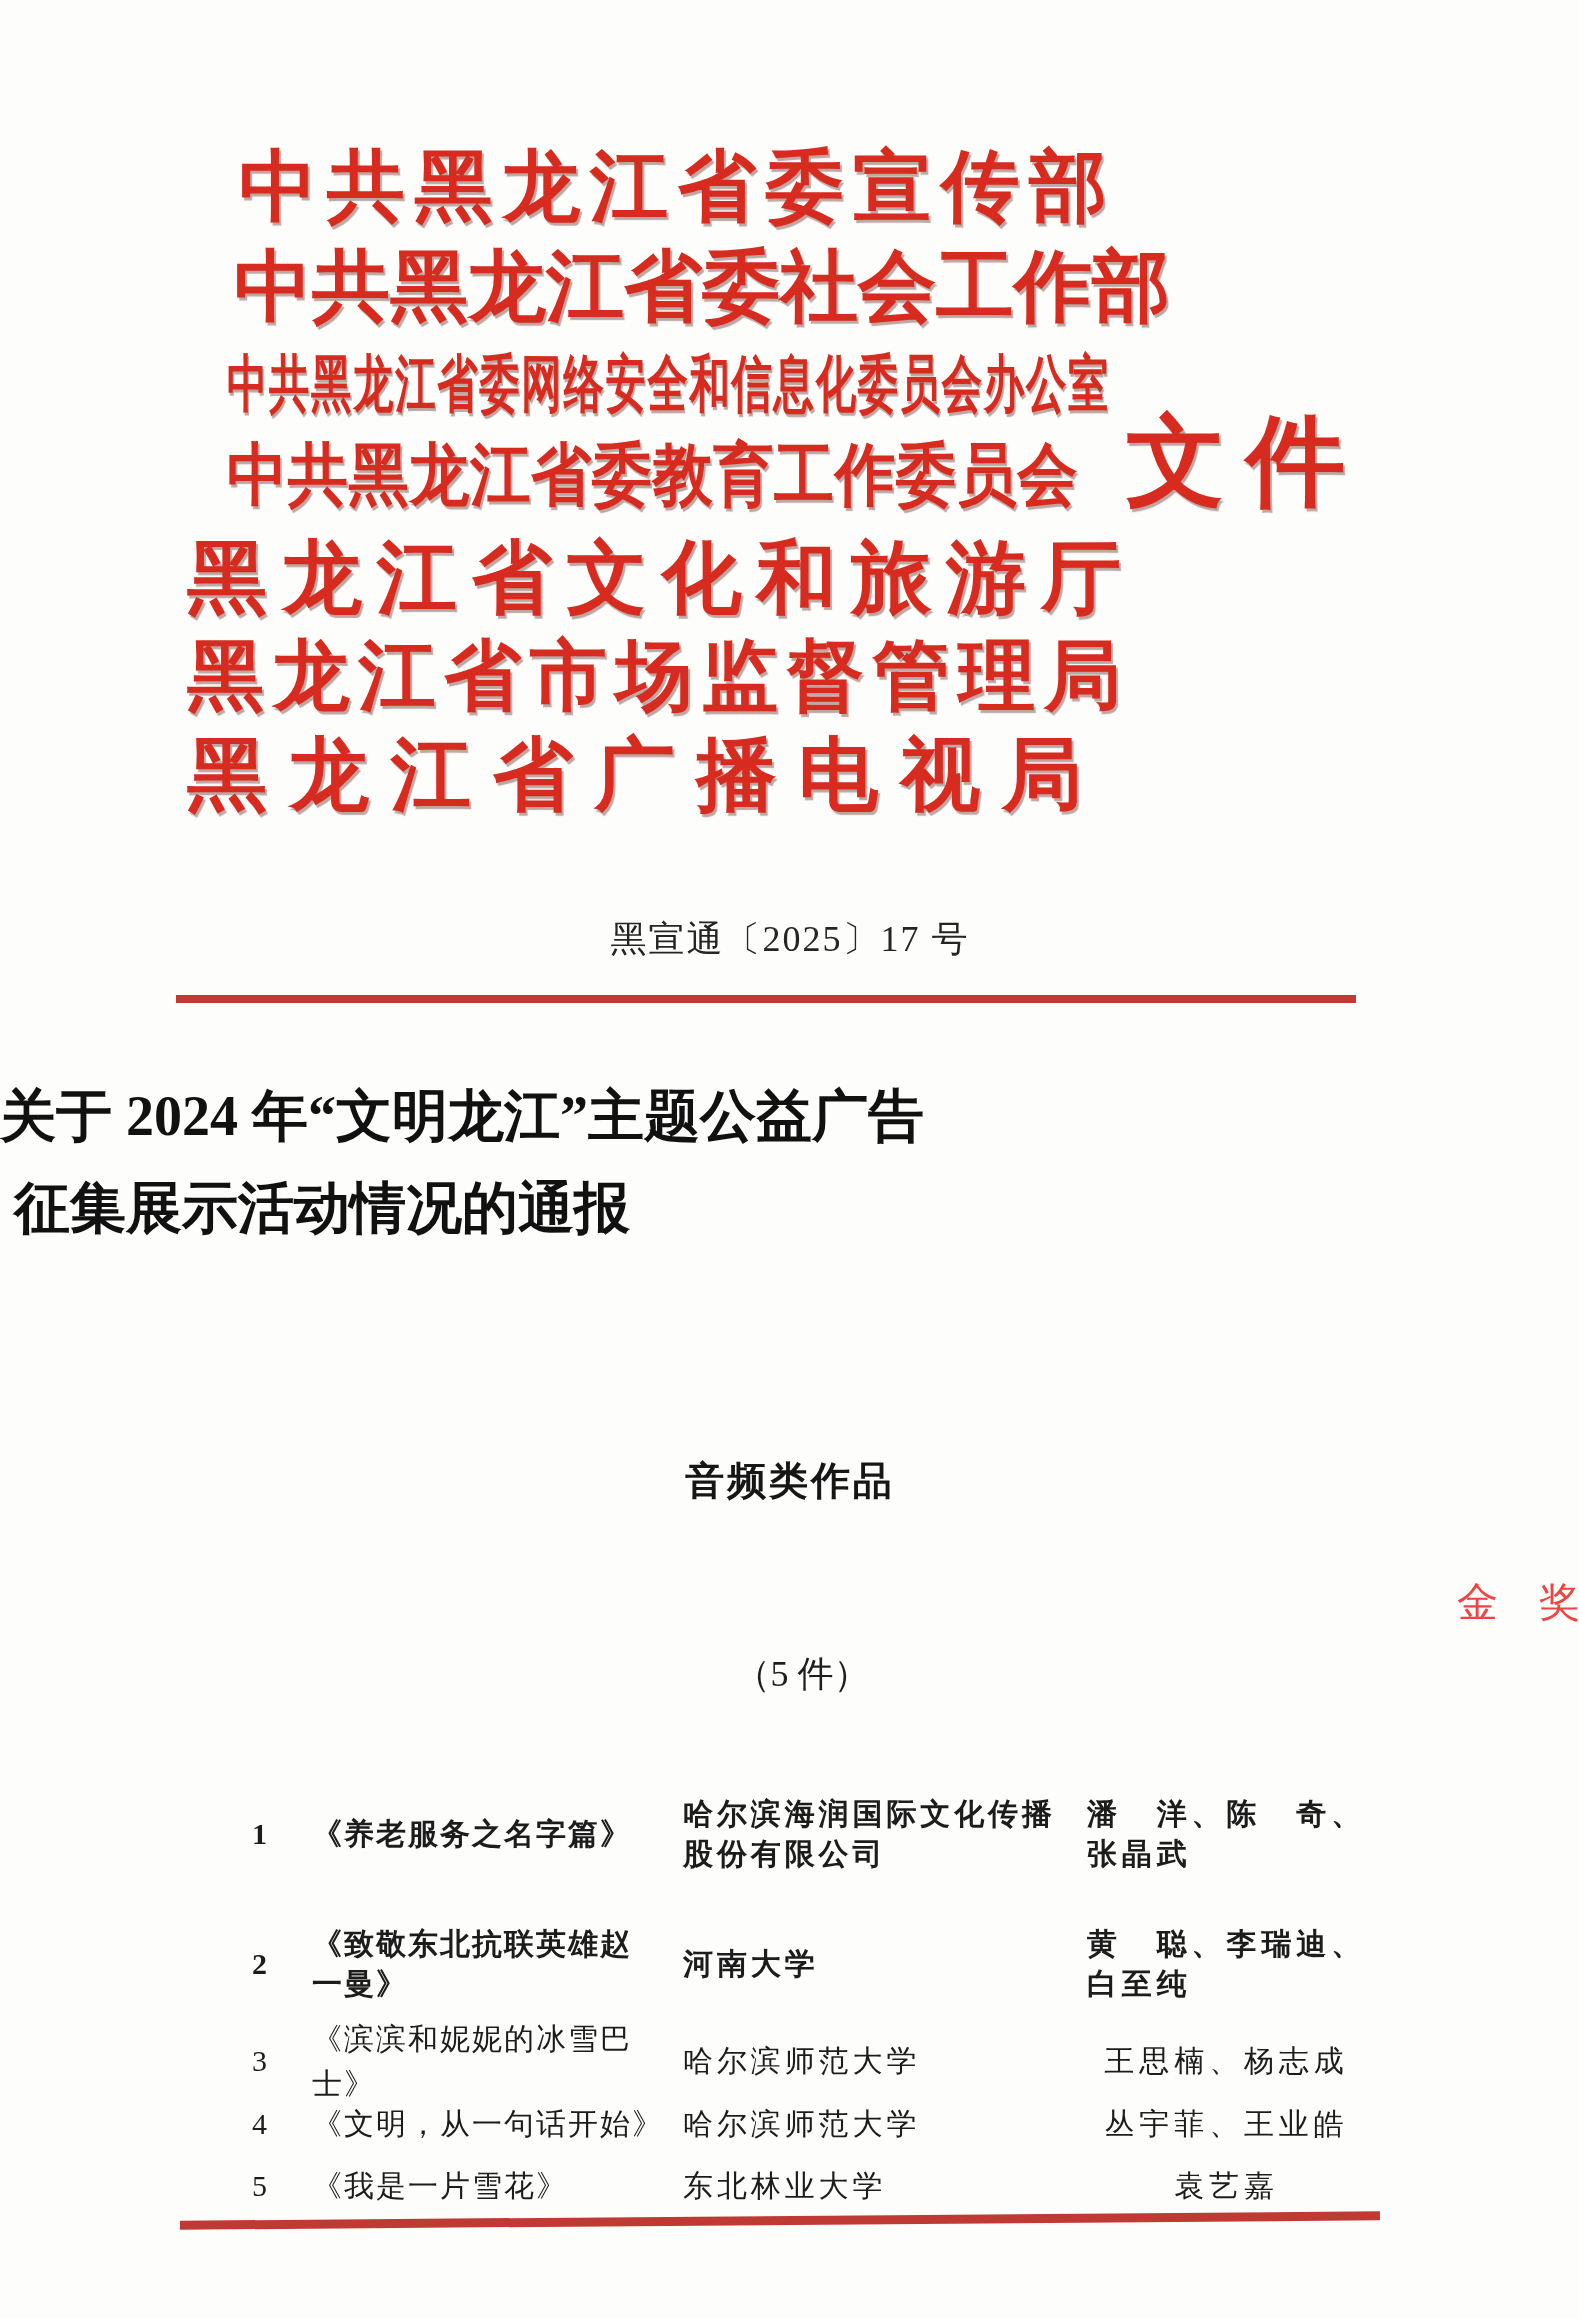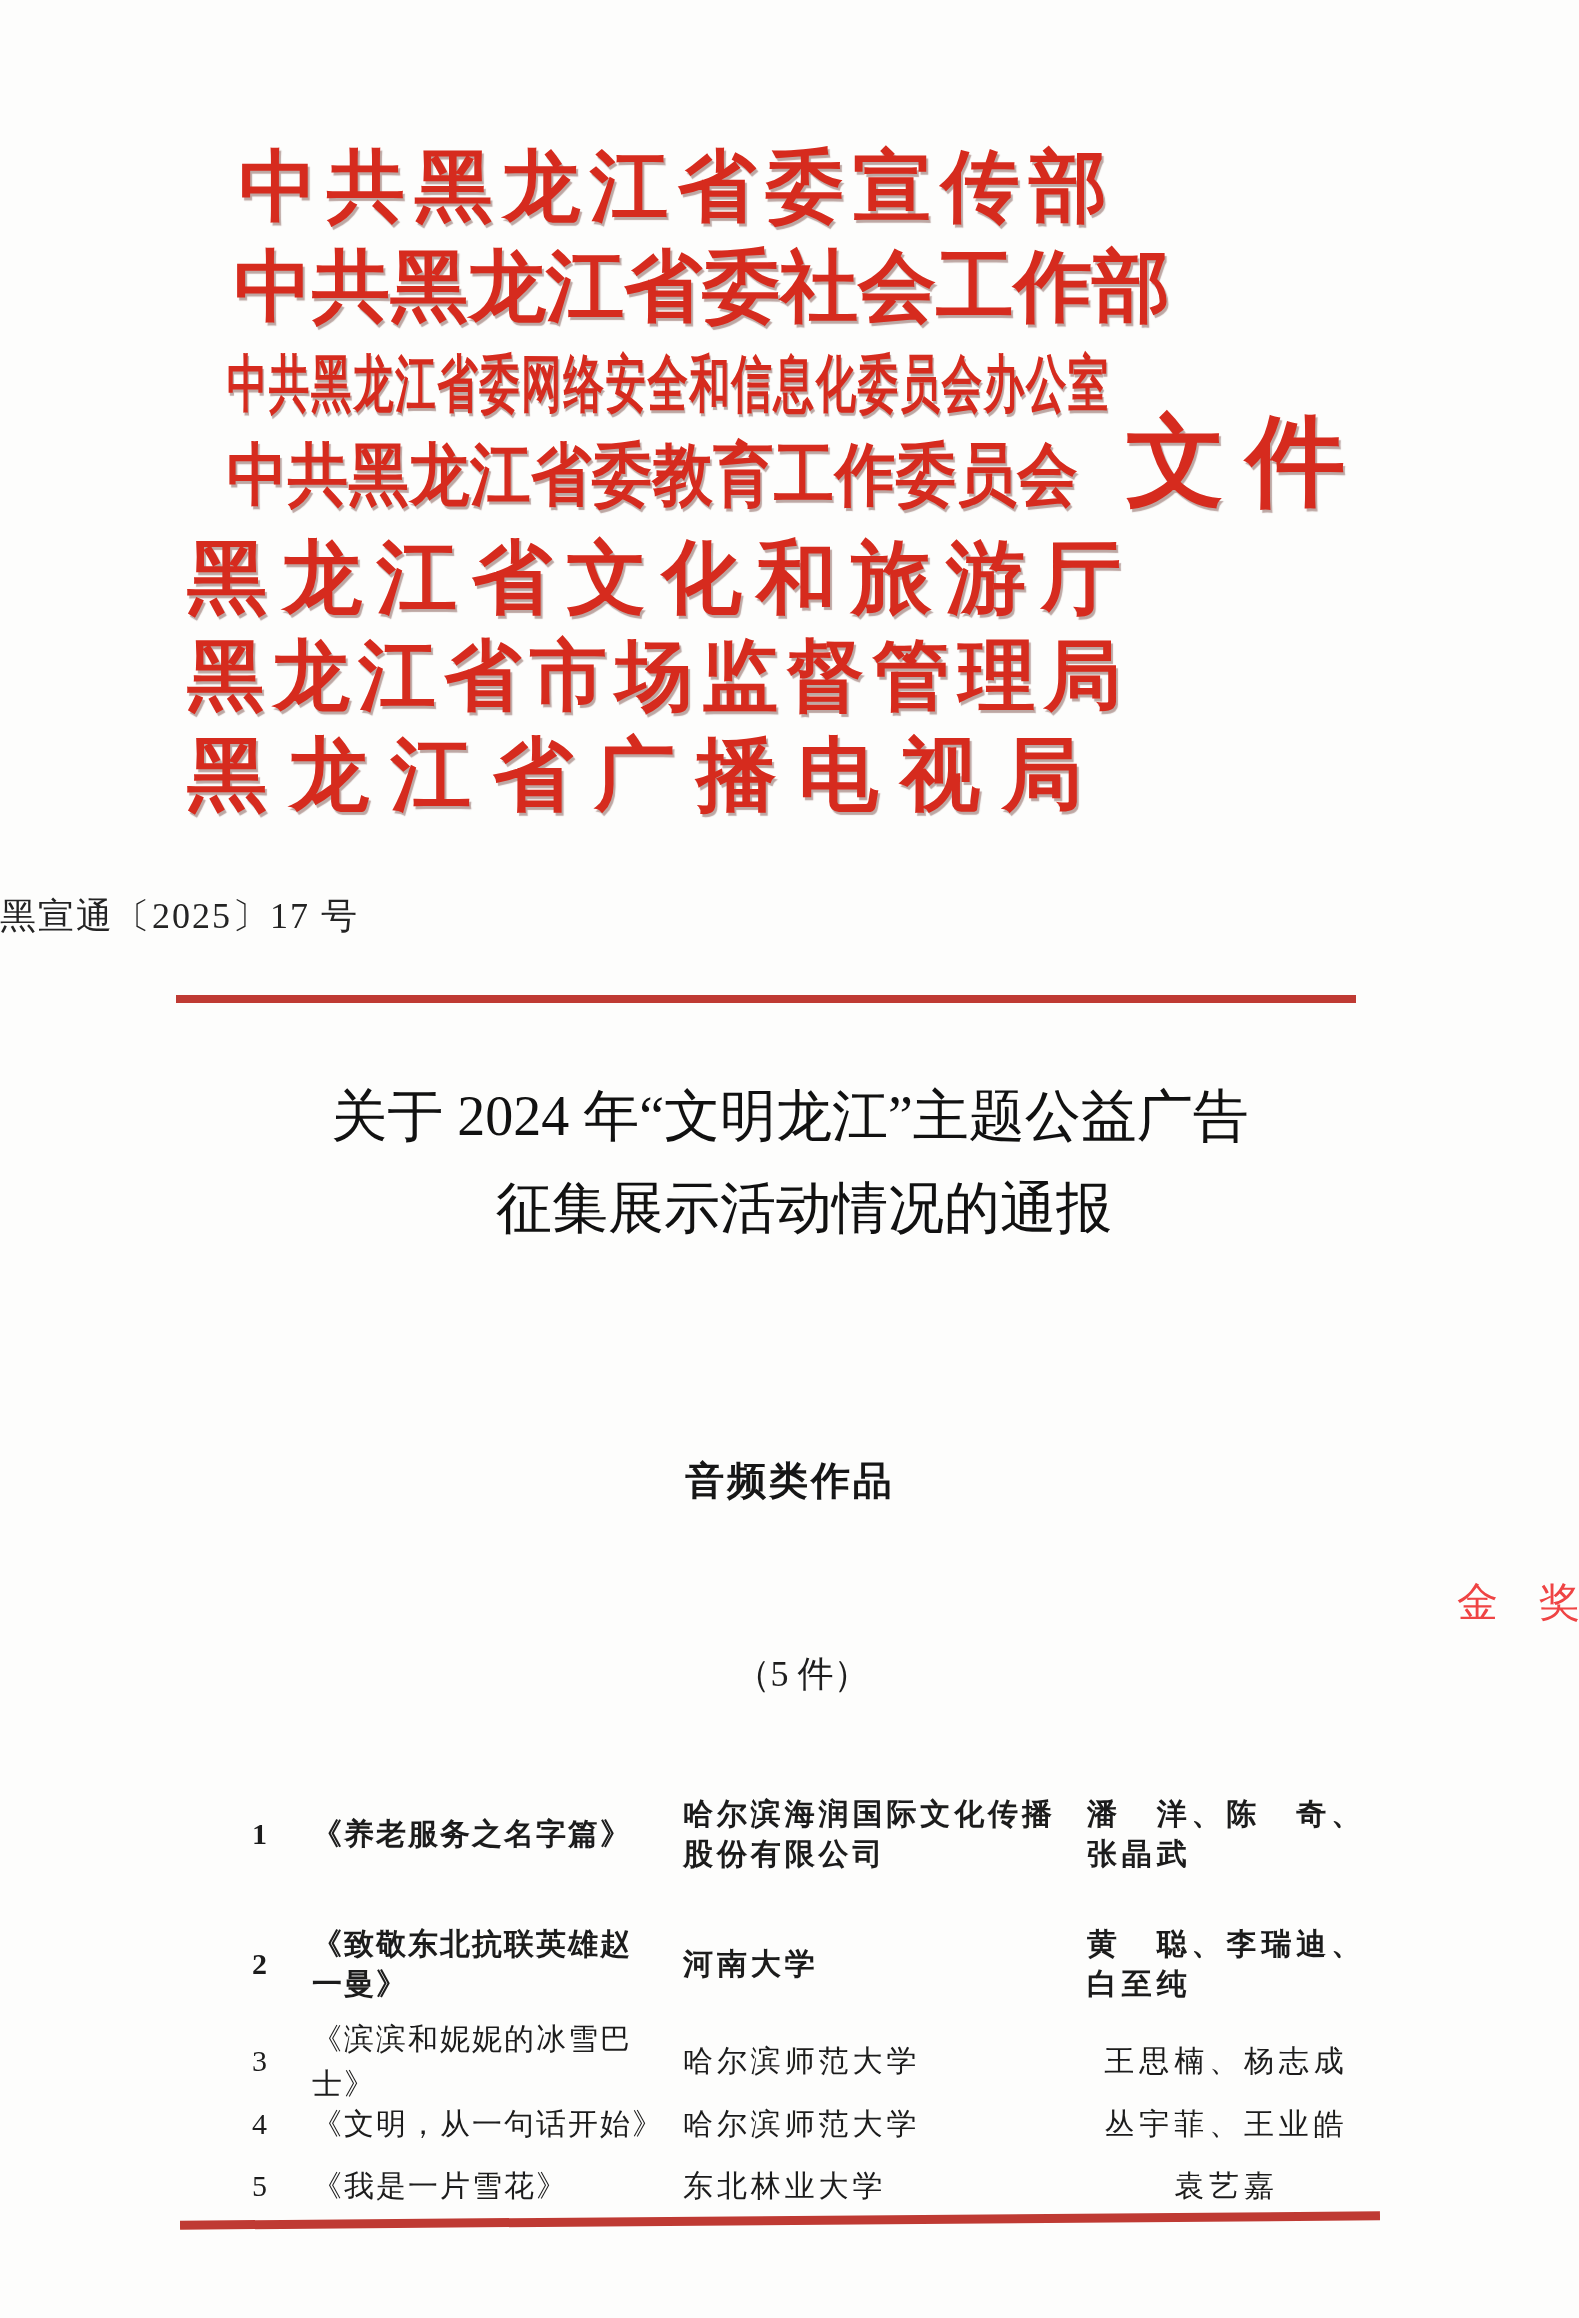--- a/index.html
+++ b/index.html
@@ -36,30 +36,30 @@
   .lh-6{left:187px;top:638px;width:934px;font-size:77px;}
   .lh-7{left:187px;top:735px;width:895px;font-size:80px;}
   .wenjian{
     position:absolute;left:1126px;top:412px;width:219px;
     display:flex;justify-content:space-between;
     color:var(--header-red);font-weight:bold;font-size:99px;line-height:1;
     text-shadow:2px 2.9px 1px rgba(110,62,55,.45);
   }
   
   .doc-number{
-    position:absolute;left:0;top:892px;width:100%;
-    text-align:left;font-size:36px;letter-spacing:2px;color:#242424;
+    position:absolute;left:0;top:915px;width:100%;
+    text-align:center;font-size:36px;letter-spacing:2px;color:#242424;
   }
   .red-rule{position:absolute;background:var(--rule-red);}
   .rule-top{left:176px;top:995px;width:1180px;height:7.8px;}
   .rule-bottom{left:180px;top:2216px;width:1200px;height:8.8px;transform:rotate(-.45deg);}
   
   .doc-title-line{
-    position:absolute;left:0;width:100%;text-align:center;
-    font-size:56px;font-weight:normal;line-height:60px;color:#111;
+    position:absolute;left:0;width:100%;
+    font-size:56px;font-weight:bold;line-height:60px;color:#111;
   }
   .title-1{top:1086px;}
   .title-2{top:1178px;margin-left:14px;}
   
   .category-heading{
     position:absolute;left:0;top:1414px;width:100%;text-align:center;
     font-family:"Liberation Sans","DejaVu Sans",sans-serif;
     font-size:39px;font-weight:bold;letter-spacing:2.9px;color:#161616;margin-top:40px;
   }
   .award-heading{

